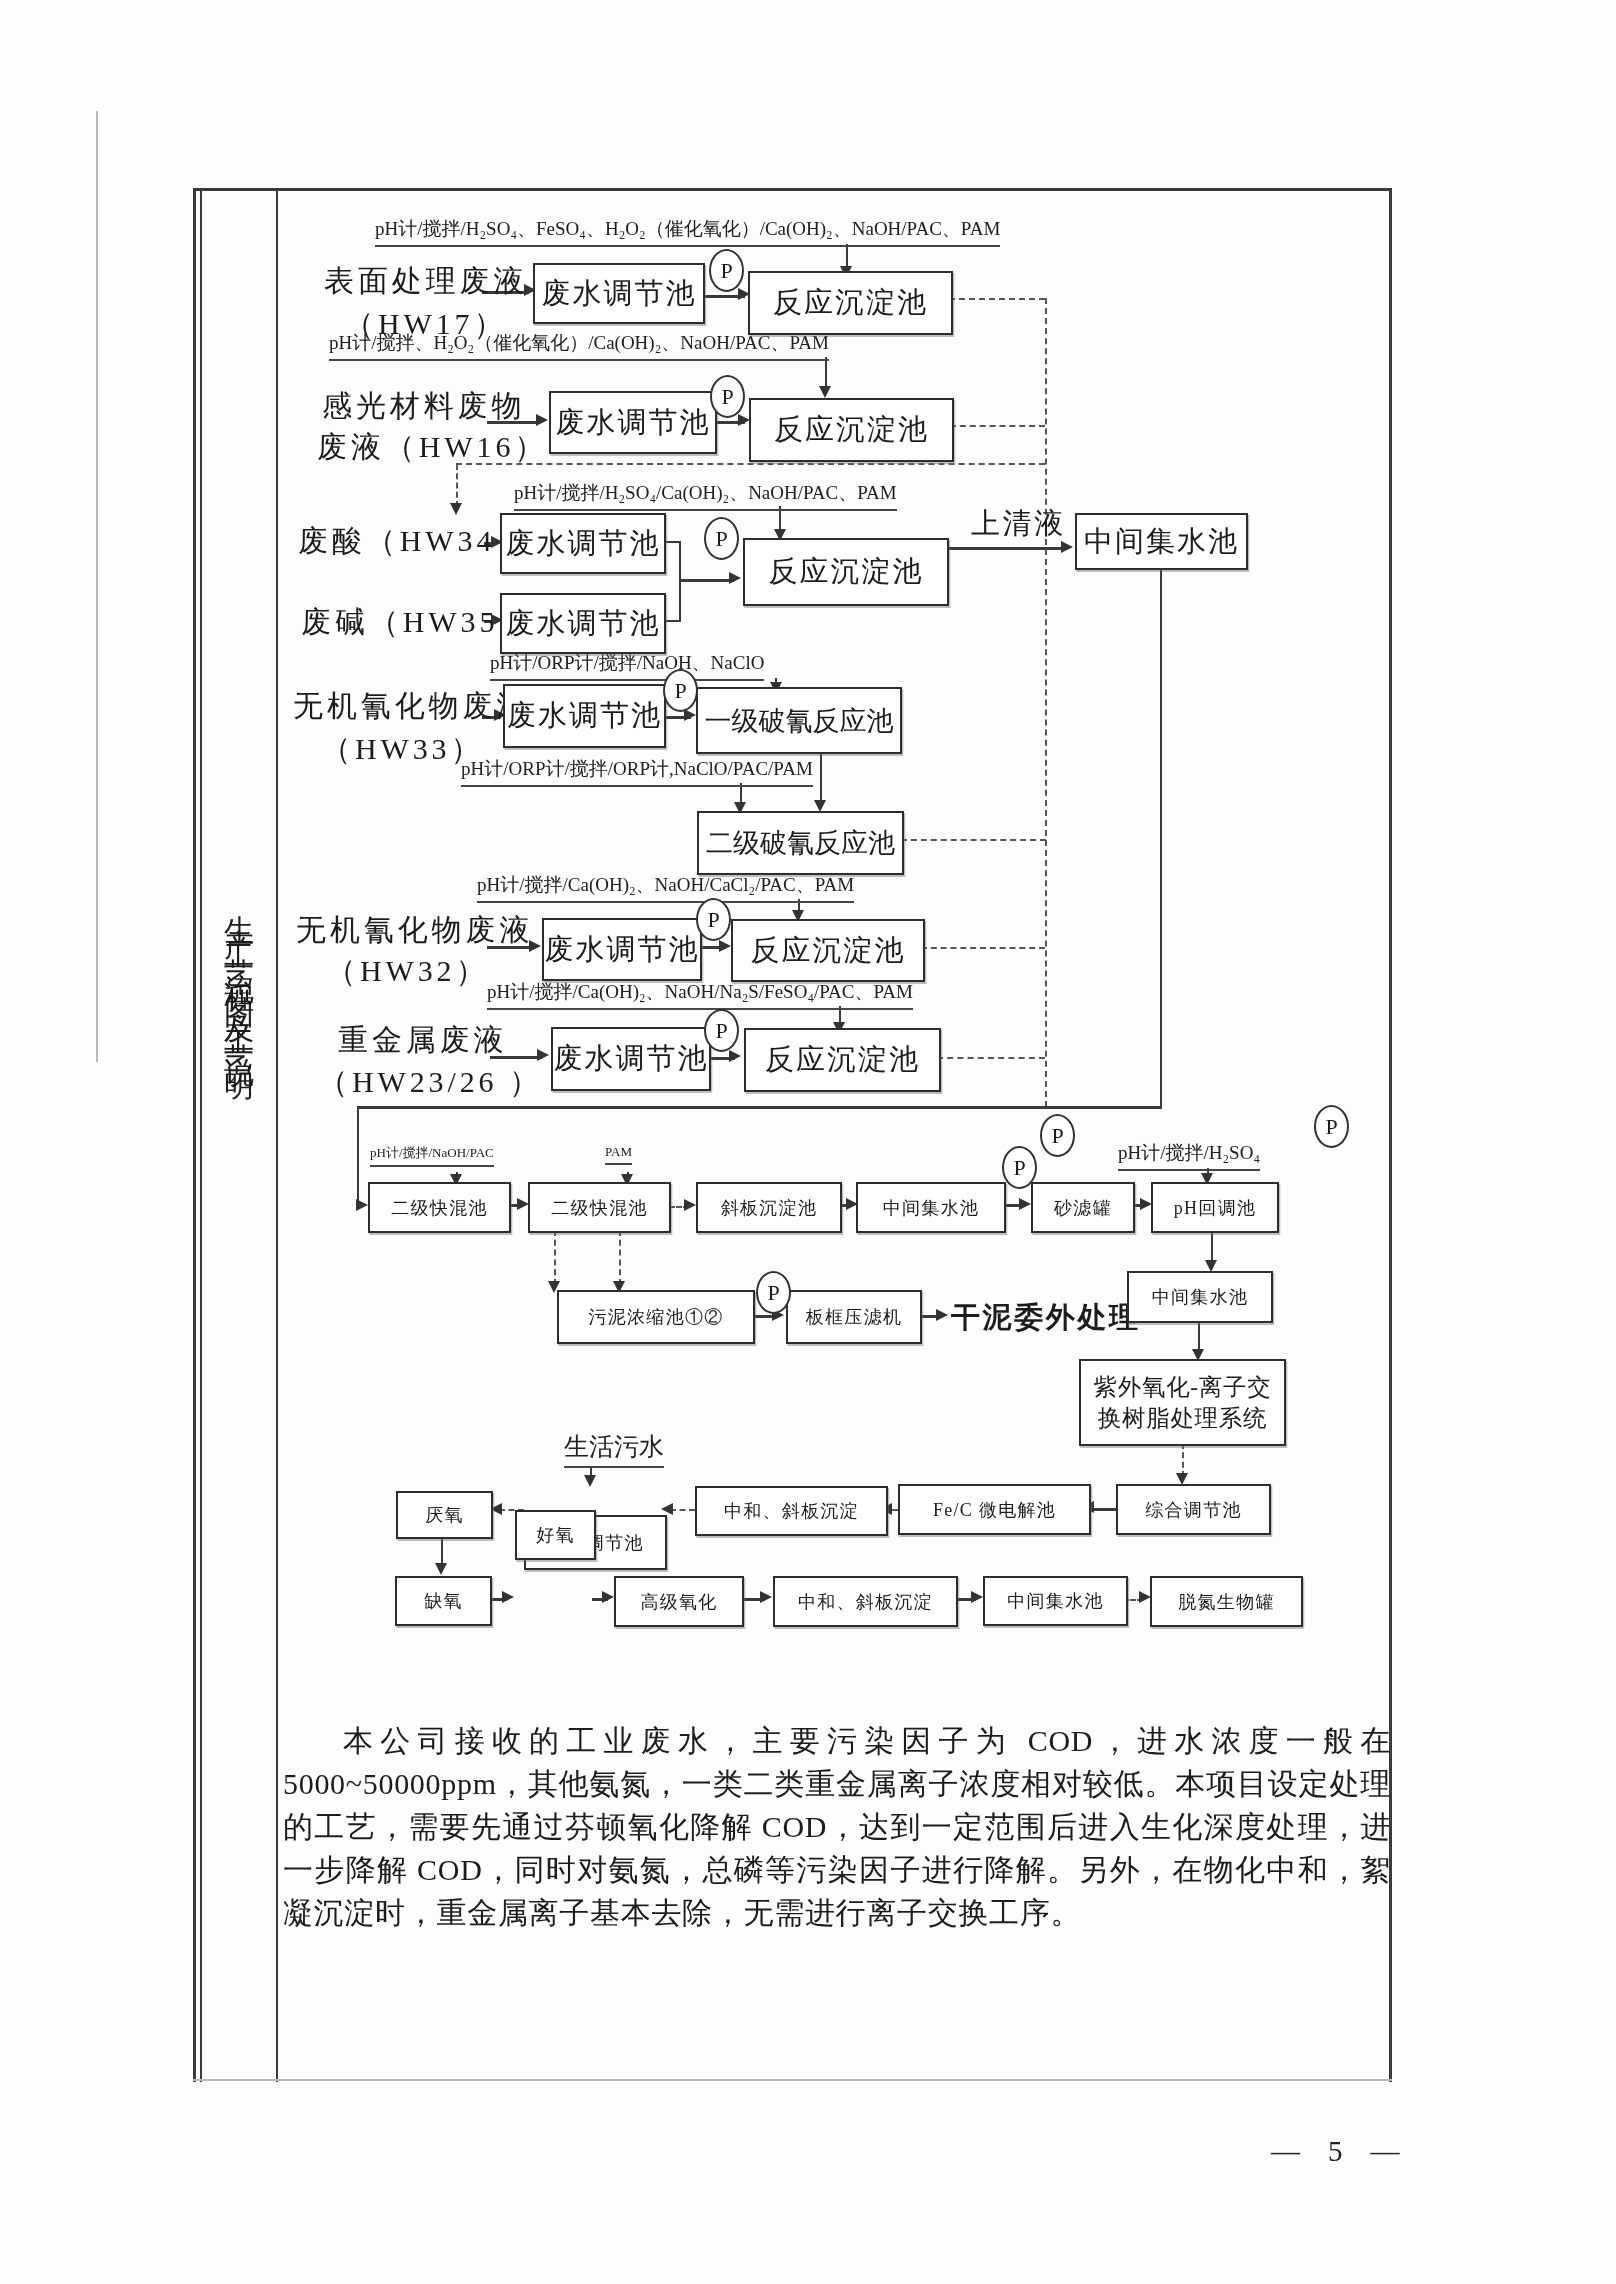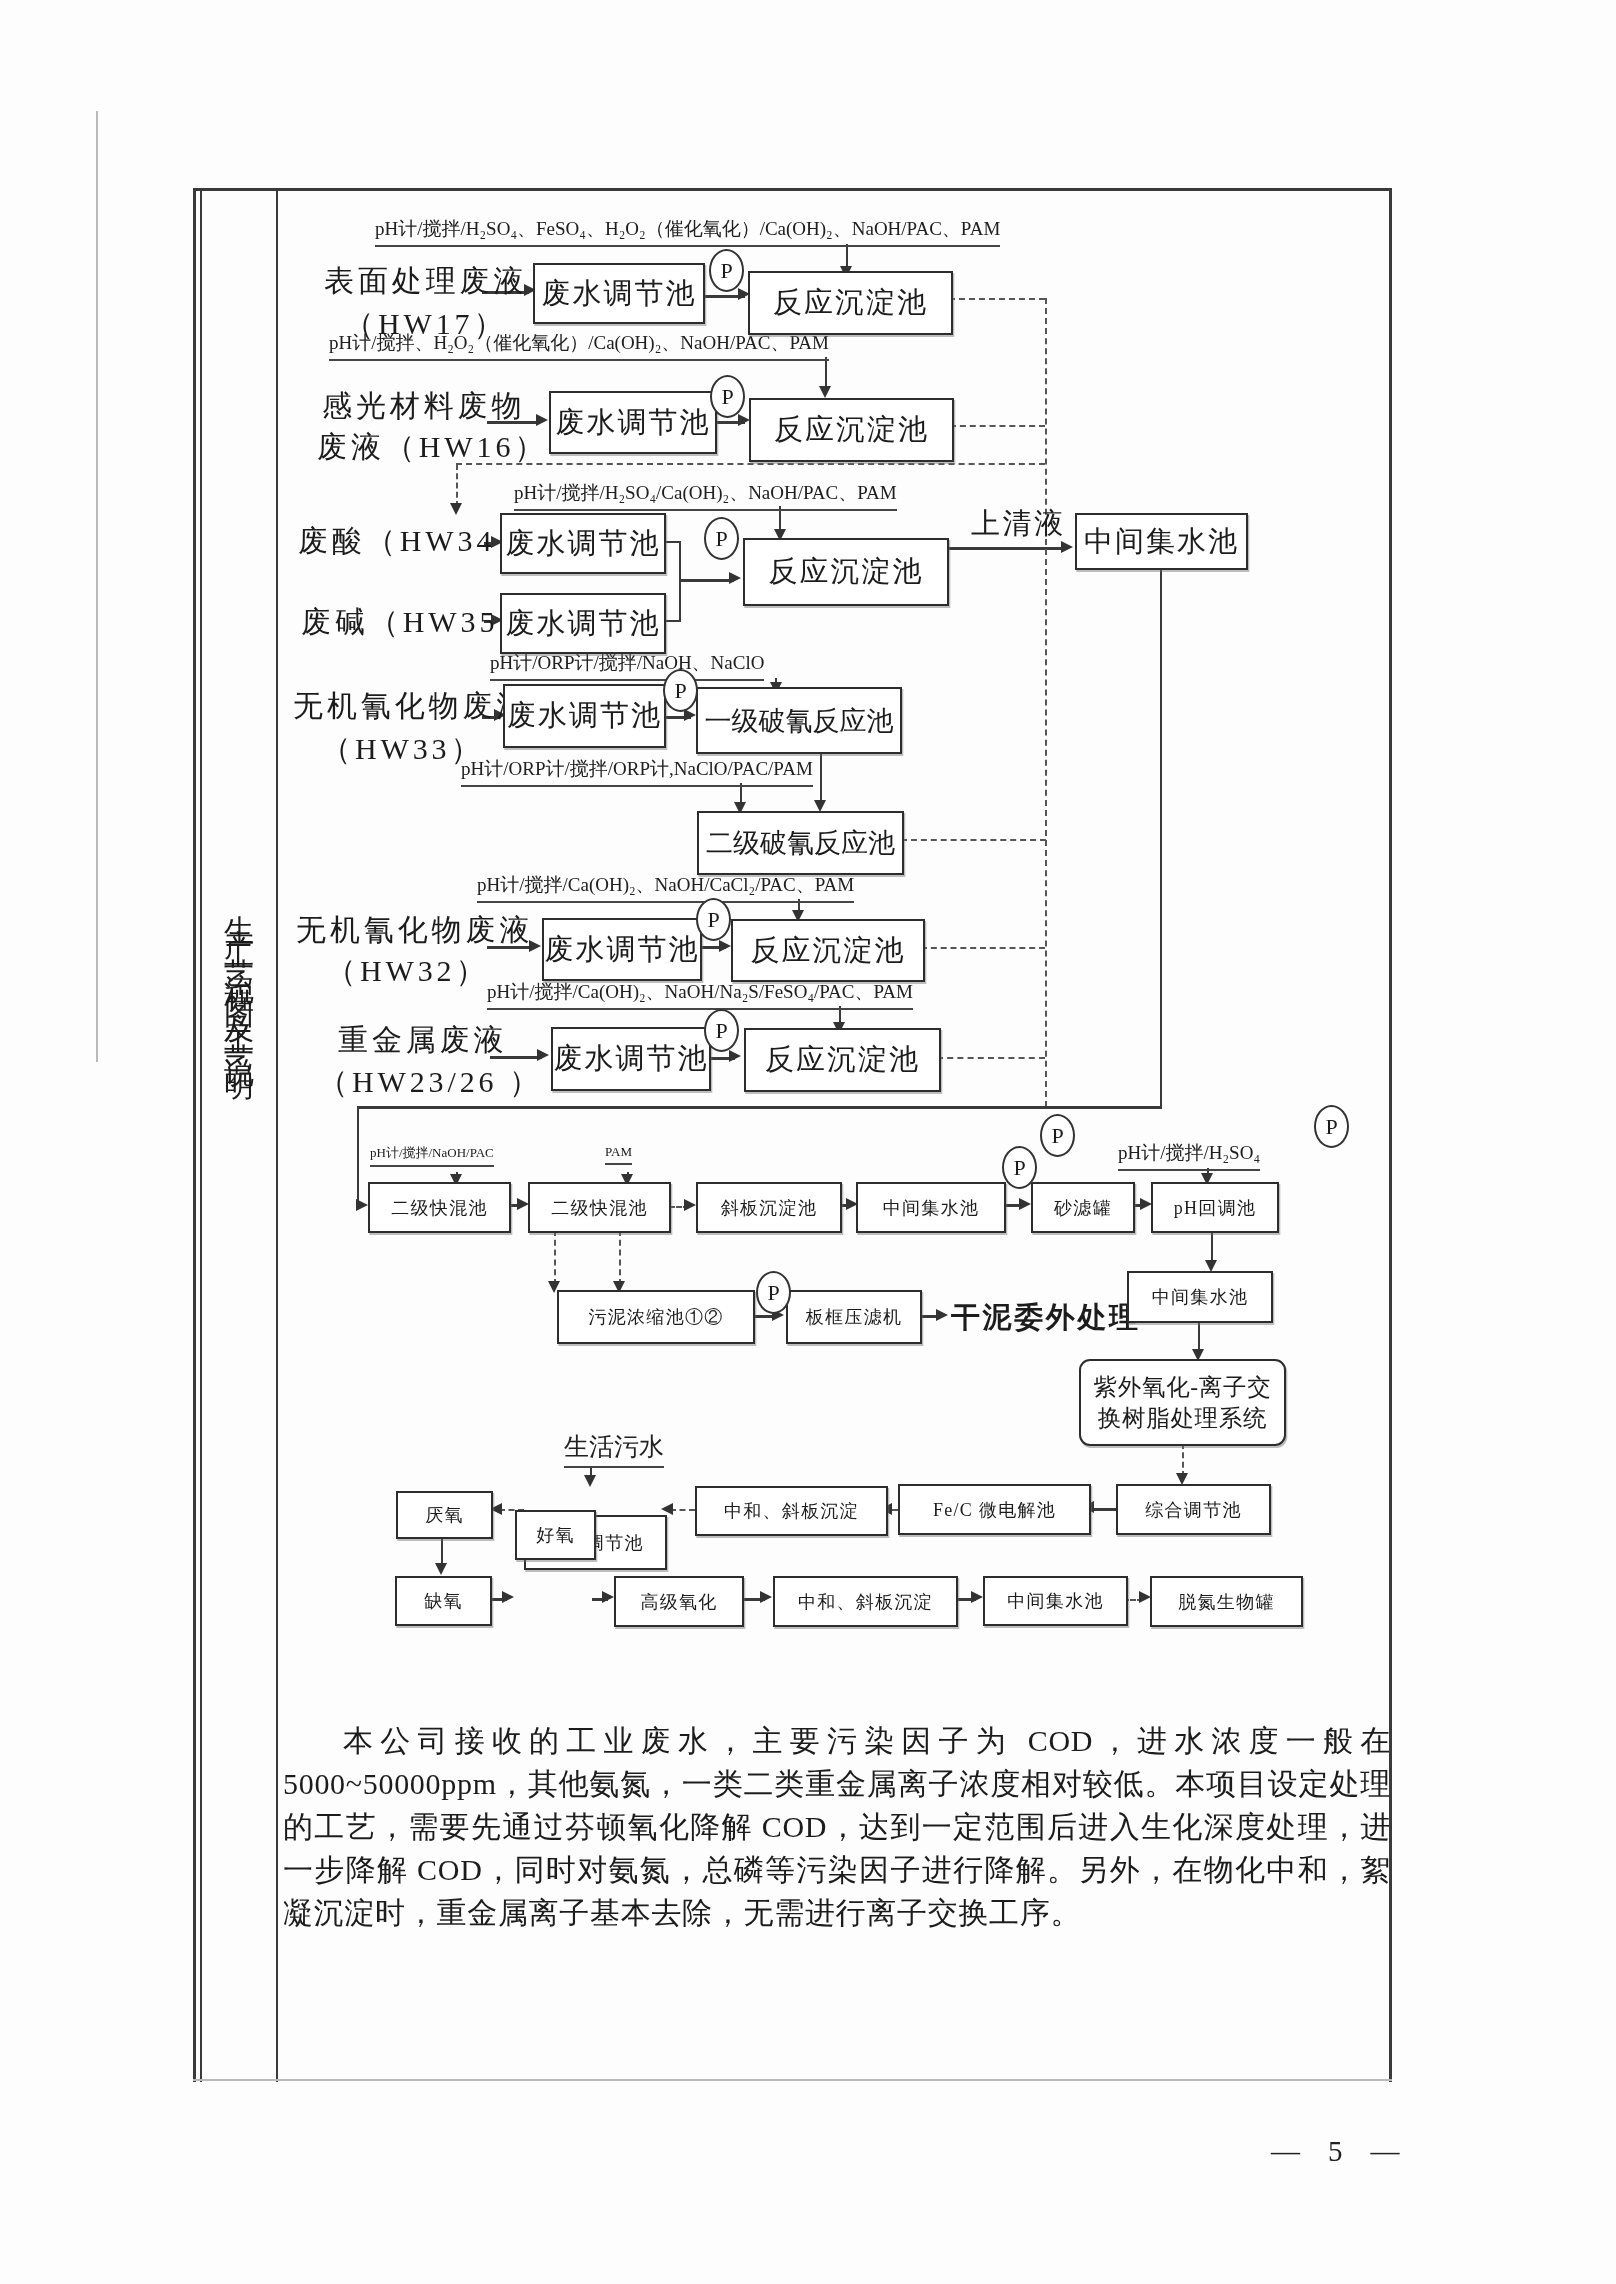--- a/index.html
+++ b/index.html
@@ -10,21 +10,21 @@
   .dash-h{position:absolute;border-top:2px dashed #565656;}
   .dash-v{position:absolute;border-left:2px dashed #565656;}
   .tri{position:absolute;width:0;height:0;}
   .tri.r{border-top:6.5px solid transparent;border-bottom:6.5px solid transparent;border-left:12.4px solid #333;}
   .tri.l{border-top:6.5px solid transparent;border-bottom:6.5px solid transparent;border-right:12.4px solid #333;}
   .tri.d{border-left:6.5px solid transparent;border-right:6.5px solid transparent;border-top:12.4px solid #333;}
   .box{position:absolute;border:2.6px solid #2d2d2d;background:#fff;display:flex;align-items:center;justify-content:center;
        text-align:center;font-size:29px;letter-spacing:2px;box-shadow:1.3px 2px 0 rgba(110,110,110,.45);z-index:3;}
   .box.md{font-size:27px;letter-spacing:0;}
   .box.sm{font-size:18px;letter-spacing:1.3px;}
-  .box.two{flex-direction:column;font-size:23.5px;line-height:1.3;letter-spacing:0.7px;border-radius:11px;}
+  .box.two{flex-direction:column;font-size:23.5px;line-height:1.3;letter-spacing:0.7px;}
   .src{position:absolute;font-size:30px;letter-spacing:3.9px;white-space:nowrap;z-index:2;}
   .ann{position:absolute;font-size:19px;white-space:nowrap;border-bottom:2px solid #454545;padding-bottom:3.3px;color:#202020;z-index:2;}
   .ann.big{font-size:13px;}
   .pump{position:absolute;width:31px;height:39px;border:2px solid #333;border-radius:50%;background:#fff;
         display:flex;align-items:center;justify-content:center;font-size:22px;z-index:6;}
   .vtitle{position:absolute;writing-mode:vertical-rl;text-orientation:upright;font-size:30px;letter-spacing:14.3px;
           left:218px;top:891px;white-space:nowrap;}
   .flowlabel{position:absolute;font-size:29px;letter-spacing:2.6px;white-space:nowrap;z-index:2;}
   .para{position:absolute;left:283px;top:1719px;width:1108px;font-size:30px;line-height:43px;
         text-align:justify;text-indent:60px;letter-spacing:0.7px;}

